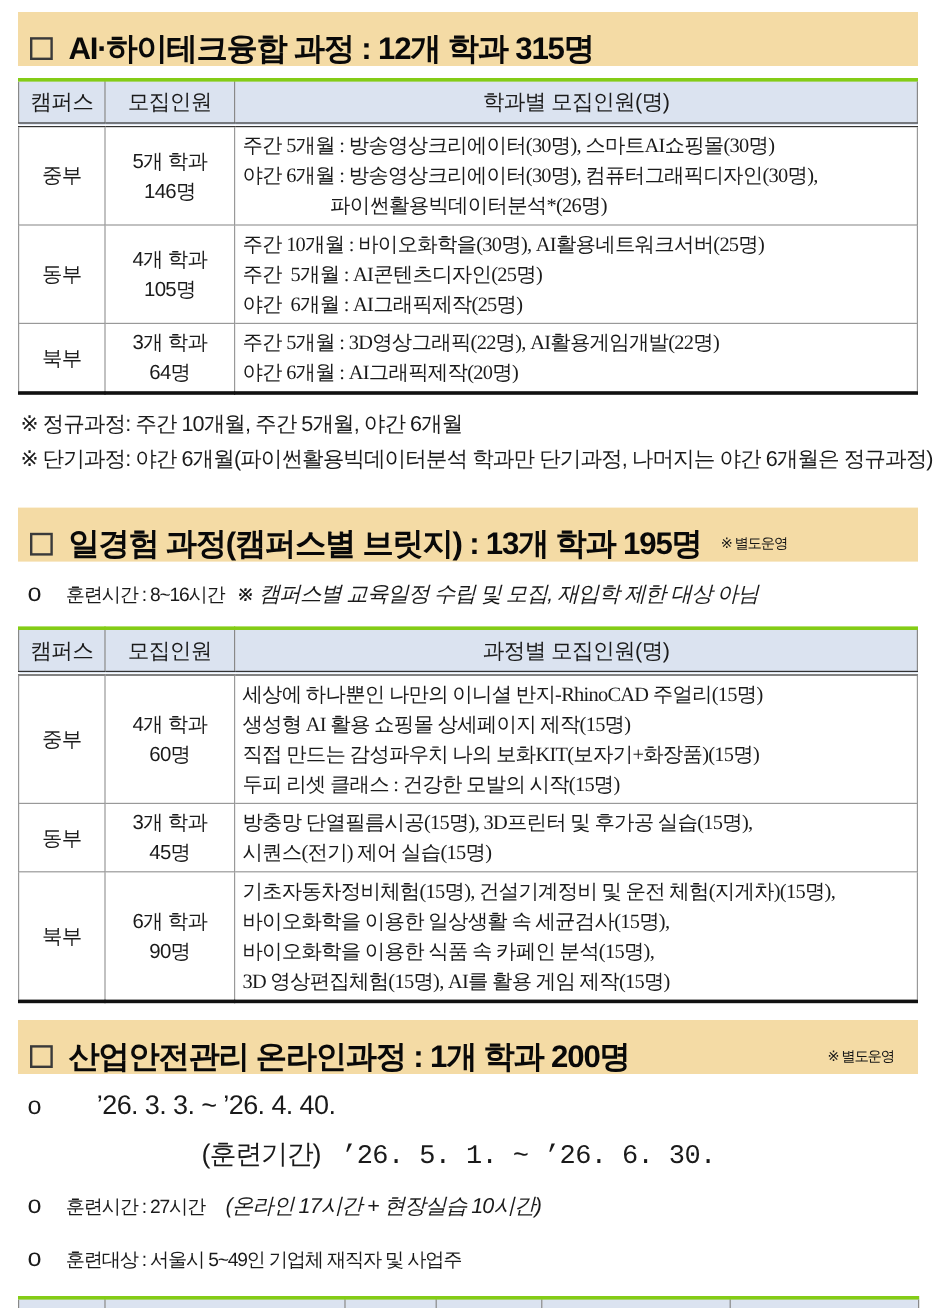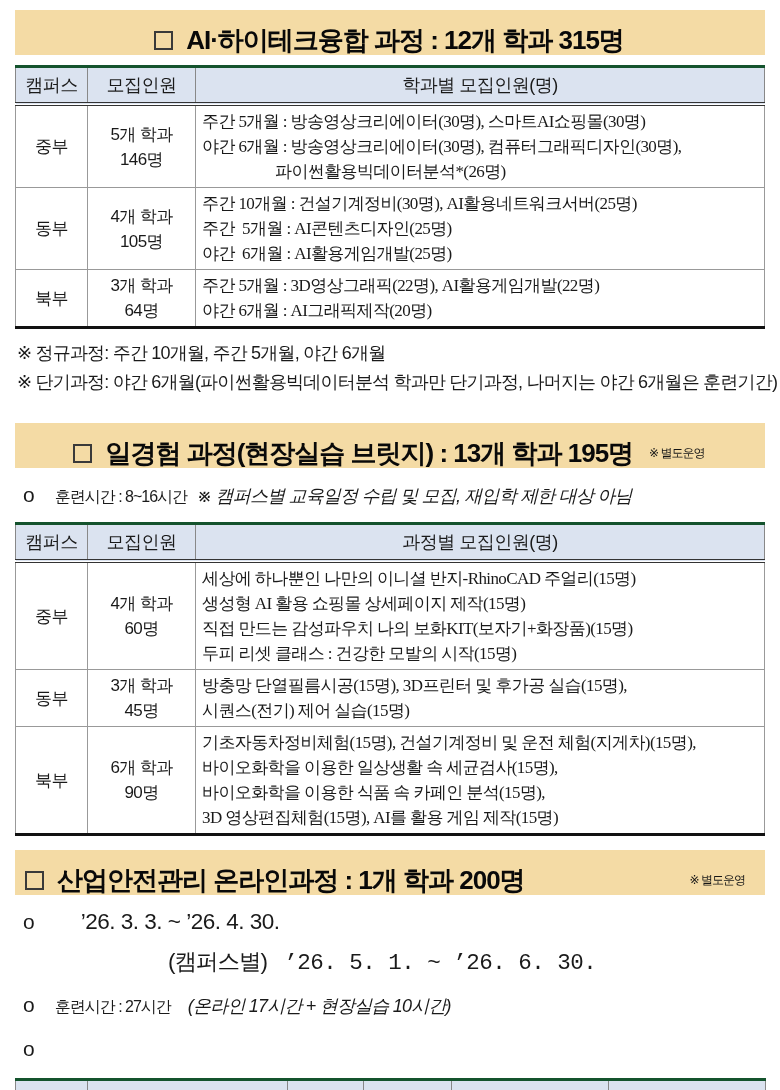--- a/index.html
+++ b/index.html
@@ -12,21 +12,20 @@
   }
   .page { padding: 10px 15px 0 15px; }
 
   
   .title-bar {
     display: flex; align-items: center;
     background: #f4dba5;
     height: 45px;
     padding: 16px 12px 0 10px;
     margin-bottom: 10px;
-    justify-content: center;
   }
   .title-checkbox {
     width: 19px; height: 19px;
     border: 2px solid #3a3a3a;
     margin-right: 13px;
     flex: 0 0 auto;
   }
   .title-text {
     font-size: 26px; font-weight: bold; color: #090909;
     letter-spacing: -1px;
@@ -37,21 +36,21 @@
     margin-left: 16px; letter-spacing: -1px;
     white-space: nowrap;
   }
   .title-note.flush-right { margin-left: auto; margin-right: 8px; }
 
   
   table.doc-table {
     border-collapse: collapse;
     table-layout: fixed;
     width: 750px;
-    border-top: 3px solid #14532d;
+    border-top: 3px solid #84cc16;
     border-bottom: 3px solid #111;
     margin-bottom: 4px;
   }
   table.doc-table th {
     background: #dbe3f0;
     font-weight: normal;
     font-size: 18px;
     padding: 5px 4px;
     border: 1px solid #888;
     border-bottom: 4px double #333;
@@ -142,51 +141,51 @@
             <div class="detail-line">                    파이썬활용빅데이터분석*(26명)</div>
           </td>
         </tr>
         <tr>
           <td class="c-campus">동부</td>
           <td class="c-quota">
             <div class="quota-line">4개 학과</div>
             <div class="quota-line">105명</div>
           </td>
           <td class="c-details">
-            <div class="detail-line">주간 10개월 : 건설기계정비(30명), AI활용네트워크서버(25명)</div>
+            <div class="detail-line">주간 10개월 : 바이오화학을(30명), AI활용네트워크서버(25명)</div>
             <div class="detail-line">주간  5개월 : AI콘텐츠디자인(25명)</div>
-            <div class="detail-line">야간  6개월 : AI활용게임개발(25명)</div>
+            <div class="detail-line">야간  6개월 : AI그래픽제작(25명)</div>
           </td>
         </tr>
         <tr>
           <td class="c-campus">북부</td>
           <td class="c-quota">
             <div class="quota-line">3개 학과</div>
             <div class="quota-line">64명</div>
           </td>
           <td class="c-details">
             <div class="detail-line">주간 5개월 : 3D영상그래픽(22명), AI활용게임개발(22명)</div>
             <div class="detail-line">야간 6개월 : AI그래픽제작(20명)</div>
           </td>
         </tr>
       </tbody>
     </table>
 
     <div class="notes">
       <div class="note-line">※  정규과정: 주간 10개월, 주간 5개월, 야간 6개월</div>
-      <div class="note-line">※  단기과정: 야간 6개월(파이썬활용빅데이터분석 학과만 단기과정, 나머지는 야간 6개월은 훈련기간)</div>
+      <div class="note-line">※  단기과정: 야간 6개월(파이썬활용빅데이터분석 학과만 단기과정, 나머지는 야간 6개월은 정규과정)</div>
     </div>
   </div>
 
   <div class="sec-gap"></div>
 
   <div class="sec">
     <div class="title-bar">
       <span class="title-checkbox"></span>
-      <span class="title-text">일경험 과정(현장실습 브릿지) : 13개 학과 195명</span>
+      <span class="title-text">일경험 과정(캠퍼스별 브릿지) : 13개 학과 195명</span>
       <span class="title-note">※ 별도운영</span>
     </div>
 
     <div class="bullet-line">
       <span class="bullet-marker">o</span>
       <span class="bullet-main">훈련시간 : 8~16시간</span>
       <span class="bullet-small">※ 캠퍼스별 교육일정 수립 및 모집, 재입학 제한 대상 아님</span>
     </div>
 
     <table class="doc-table">
@@ -248,35 +247,36 @@
 
   <div class="sec">
     <div class="title-bar">
       <span class="title-checkbox"></span>
       <span class="title-text">산업안전관리 온라인과정 : 1개 학과 200명</span>
       <span class="title-note flush-right">※ 별도운영</span>
     </div>
 
     <div class="bullet-line">
       <span class="bullet-marker">o</span>
-      <span class="bullet-date">’26. 3. 3. ~ ’26. 4. 30.</span>
+      <span class="bullet-date">’26. 3. 3. ~ ’26. 4. 40.</span>
     </div>
     <div class="bullet-cont">
-      <span>(캠퍼스별)</span>
+      <span>(훈련기간)</span>
       <span class="bullet-date">’26. 5. 1. ~ ’26. 6. 30.</span>
     </div>
 
     <div class="bullet-line">
       <span class="bullet-marker">o</span>
       <span class="bullet-main">훈련시간 : 27시간</span>
       <span class="bullet-small" style="margin-left:17px">(온라인 17시간 + 현장실습 10시간)</span>
     </div>
 
     <div class="bullet-line">
       <span class="bullet-marker">o</span>
+      <span class="bullet-main">훈련대상 : 서울시 5~49인 기업체 재직자 및 사업주</span>
     </div>
 
     <table class="doc-table t-safety" style="margin-top:14px">
       <colgroup>
         <col style="width:72px">
           <col style="width:200px">
           <col style="width:76px">
         <col style="width:88px">
           <col style="width:157px">
           <col style="width:157px">

